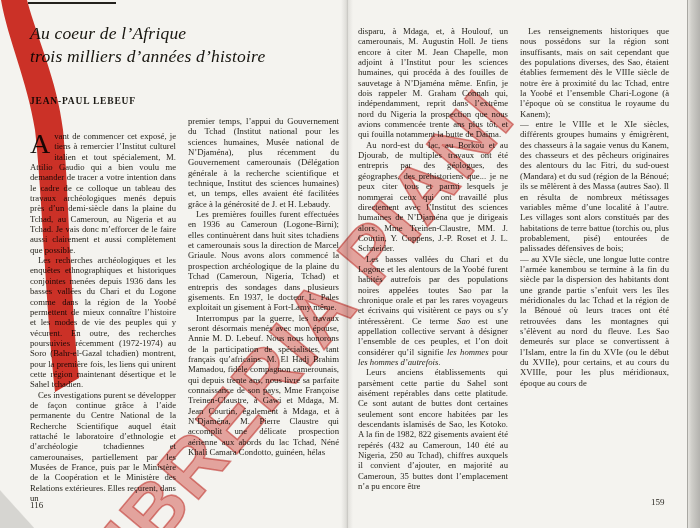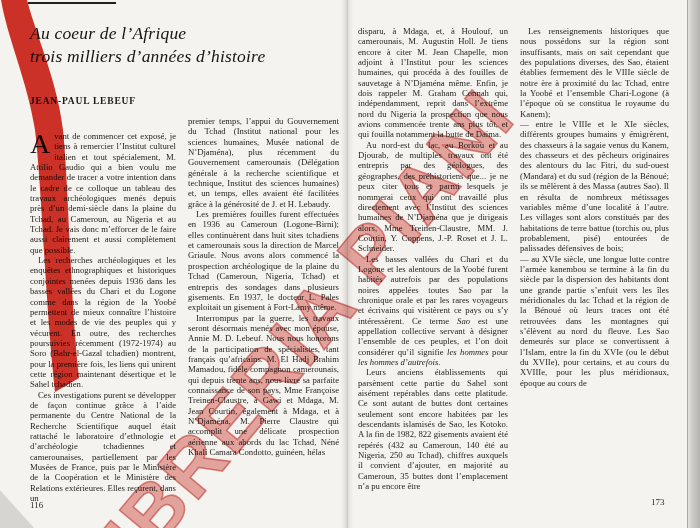--- a/index.html
+++ b/index.html
@@ -81,21 +81,21 @@
         <p class="">disparu, à Mdaga, et, à Houlouf, un camerounais, M. Augustin Holl. Je tiens encore à citer M. Jean Chapelle, mon adjoint à l’Institut pour les sciences humaines, qui procéda à des fouilles de sauvetage à N’Djaména même. Enfin, je dois rappeler M. Graham Connah qui, indépendamment, reprit dans l’extrême nord du Nigeria la prospection que nous avions commencée trente ans plus tôt, et qui fouilla notamment la butte de Daïma.</p>
         <p class="indent">Au nord-est du lac, au Borkou et au Djourab, de multiples travaux ont été entrepris par des géologues, des géographes, des préhistoriens que... je ne peux citer tous et parmi lesquels je nommerai ceux qui ont travaillé plus directement avec l’Institut des sciences humaines de N’Djaména que je dirigeais alors, Mme Treinen-Claustre, MM. J. Courtin, Y. Coppens, J.-P. Roset et J. L. Schneider.</p>
         <p class="indent">Les basses vallées du Chari et du Logone et les alentours de la Yoobé furent habités autrefois par des populations noires appelées toutes Sao par la chronique orale et par les rares voyageurs et écrivains qui visitèrent ce pays ou s’y intéressèrent. Ce terme <i>Sao</i> est une appellation collective servant à désigner l’ensemble de ces peuples, et l’on doit considérer qu’il signifie <i>les hommes</i> pour <i>les hommes d’autrefois</i>.</p>
         <p class="indent">Leurs anciens établissements qui parsèment cette partie du Sahel sont aisément repérables dans cette platitude. Ce sont autant de buttes dont certaines seulement sont encore habitées par les descendants islamisés de Sao, les Kotoko. A la fin de 1982, 822 gisements avaient été repérés (432 au Cameroun, 140 été au Nigeria, 250 au Tchad), chiffres auxquels il convient d’ajouter, en majorité au Cameroun, 35 buttes dont l’emplacement n’a pu encore être</p>
       </div>
     <div class="col col4">
         <p class="indent">Les renseignements historiques que nous possédons sur la région sont insuffisants, mais on sait cependant que des populations diverses, des Sao, étaient établies fermement dès le VIIIe siècle de notre ère à proximité du lac Tchad, entre la Yoobé et l’ensemble Chari-Logone (à l’époque où se constitua le royaume du Kanem);</p>
         <p class="">— entre le VIIIe et le XIe siècles, différents groupes humains y émigrèrent, des chasseurs à la sagaie venus du Kanem, des chasseurs et des pêcheurs originaires des alentours du lac Fitri, du sud-ouest (Mandara) et du sud (région de la Bénoué; ils se mêlèrent à des Massa (autres Sao). Il en résulta de nombreux métissages variables même d’une localité à l’autre. Les villages sont alors constitués par des habitations de terre battue (torchis ou, plus probablement, pisé) entourées de palissades défensives de bois;</p>
         <p class="">— au XVIe siècle, une longue lutte contre l’armée kanembou se termine à la fin du siècle par la dispersion des habitants dont une grande partie s’enfuit vers les îles méridionales du lac Tchad et la région de la Bénoué où leurs traces ont été retrouvées dans les montagnes qui s’élèvent au nord du fleuve. Les Sao demeurés sur place se convertissent à l’Islam, entre la fin du XVIe (ou le début du XVIIe), pour certains, et au cours du XVIIIe, pour les plus méridionaux, époque au cours de</p>
       </div>
-    <div class="pagenum pagenum-right">173</div>
+    <div class="pagenum pagenum-right">159</div>
   </div>
 
   <div class="gutter"></div>
   <div class="edge-right"></div>
   <div class="corner-bl"></div>
 
   <svg class="stripe" width="100" height="400" viewBox="0 0 100 400">
     <path d="M1,0 L27,0 C37,38 57,80 63,130 C69,190 70,298 79,378 L55,392 C45,300 42,190 35,130 C27,80 8,40 1,0 Z" fill="#d2281e" opacity="0.95"></path>
   </svg>
 

